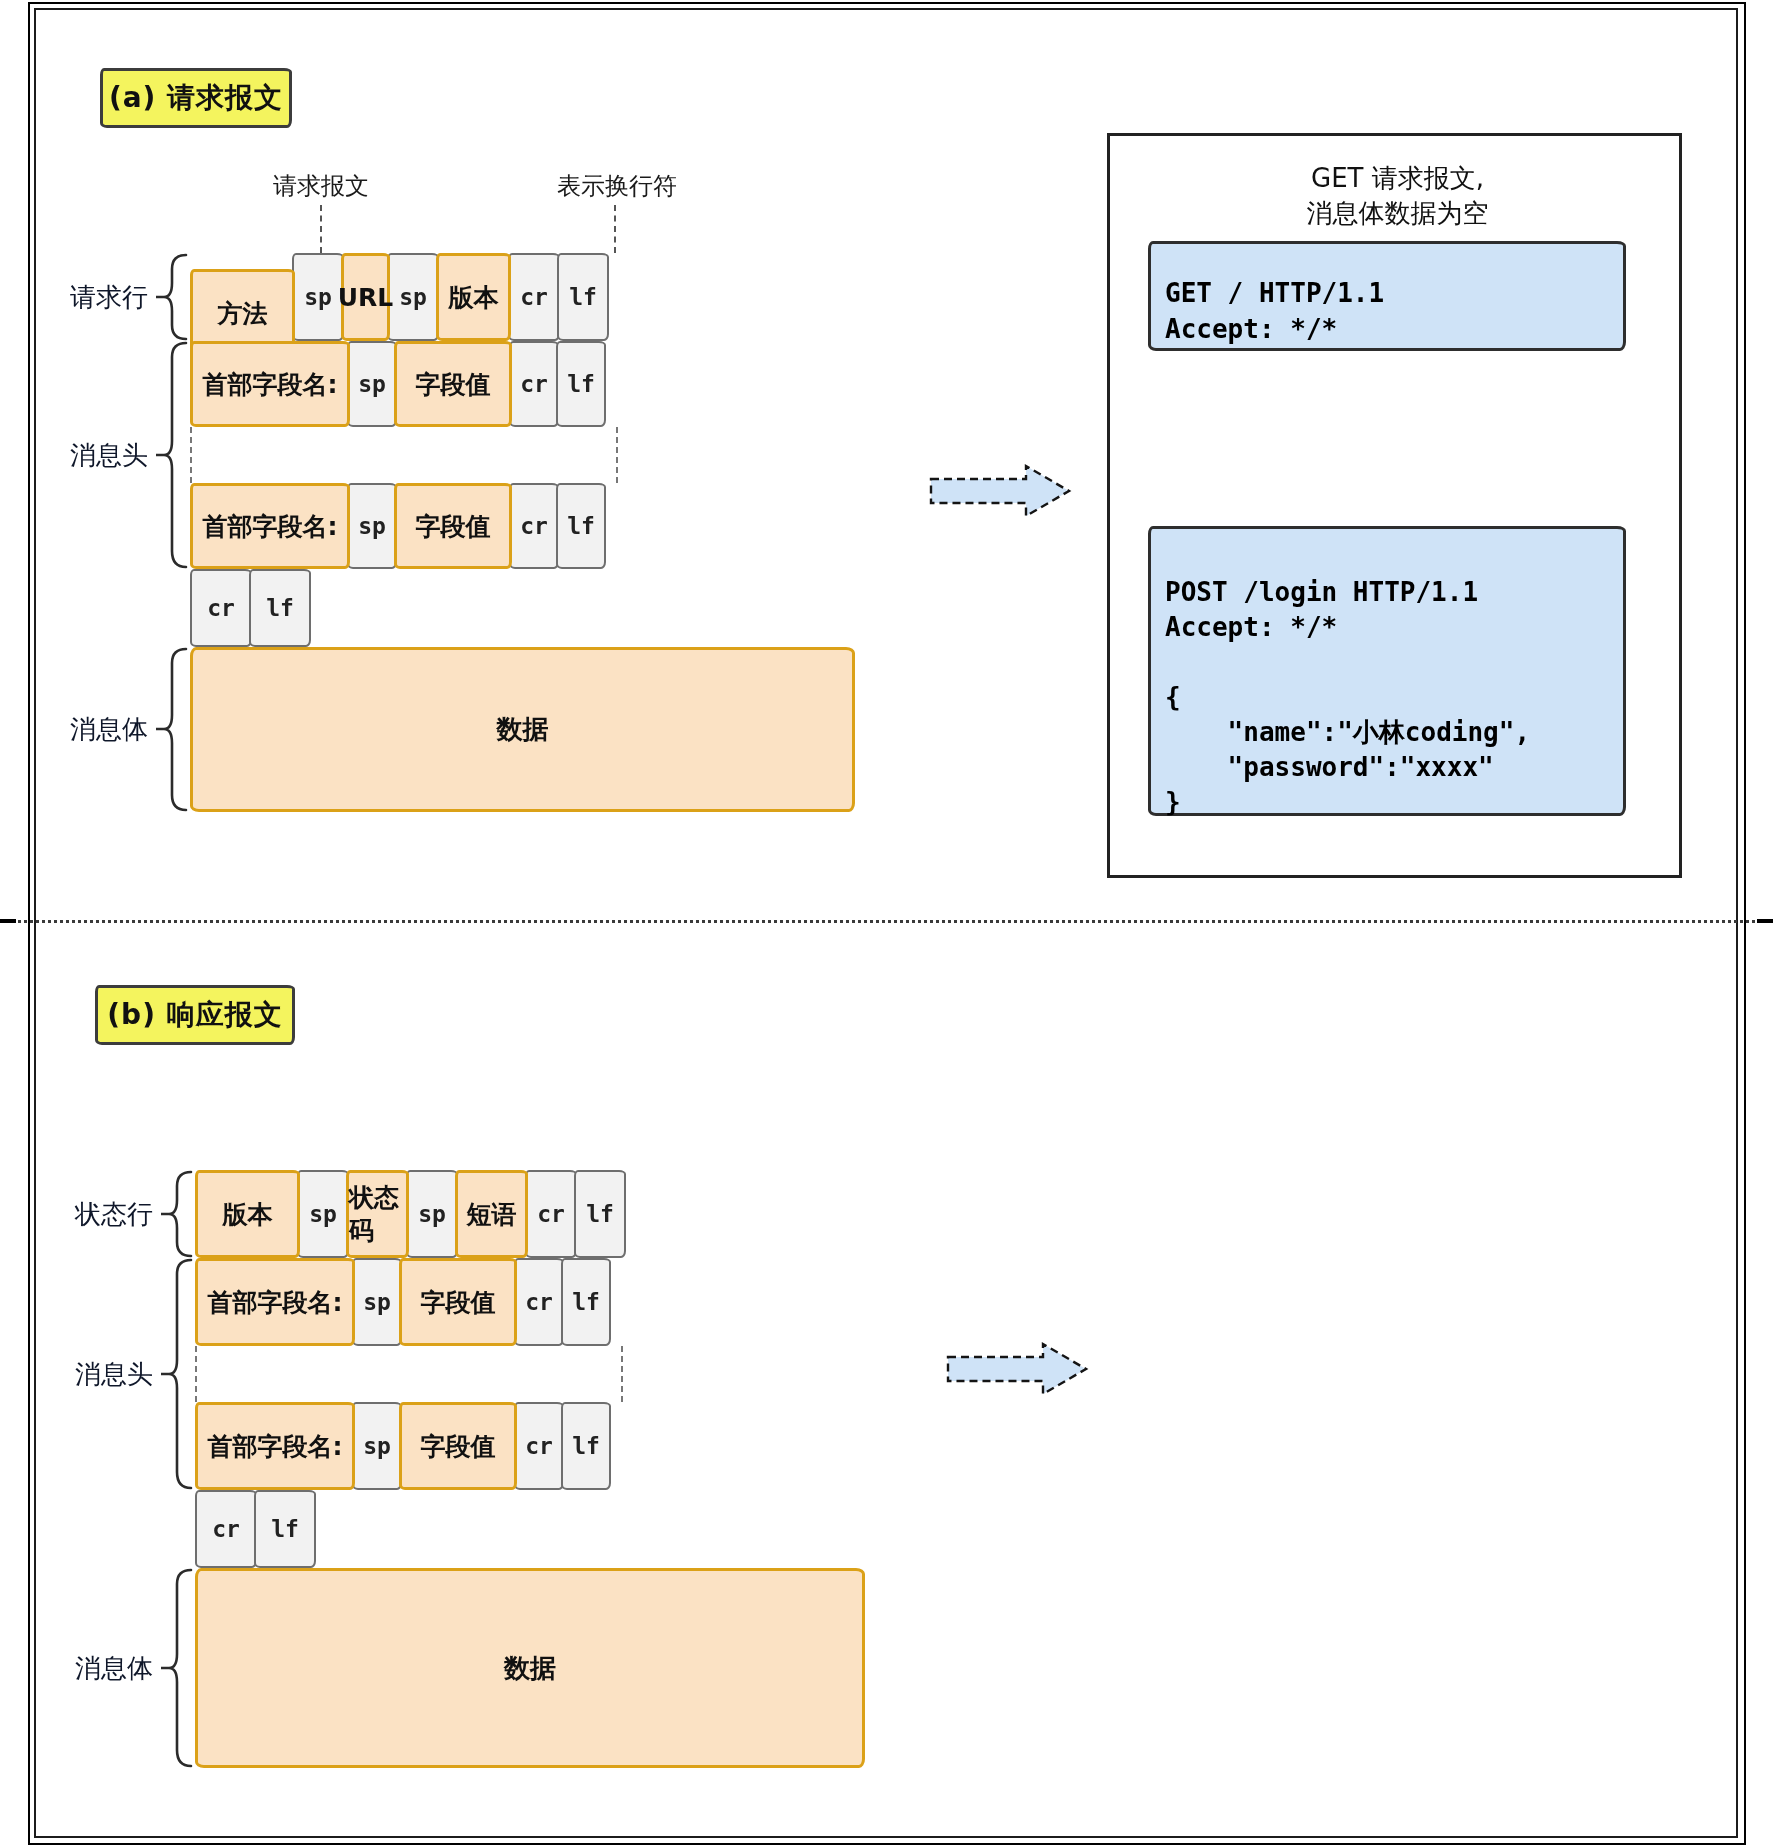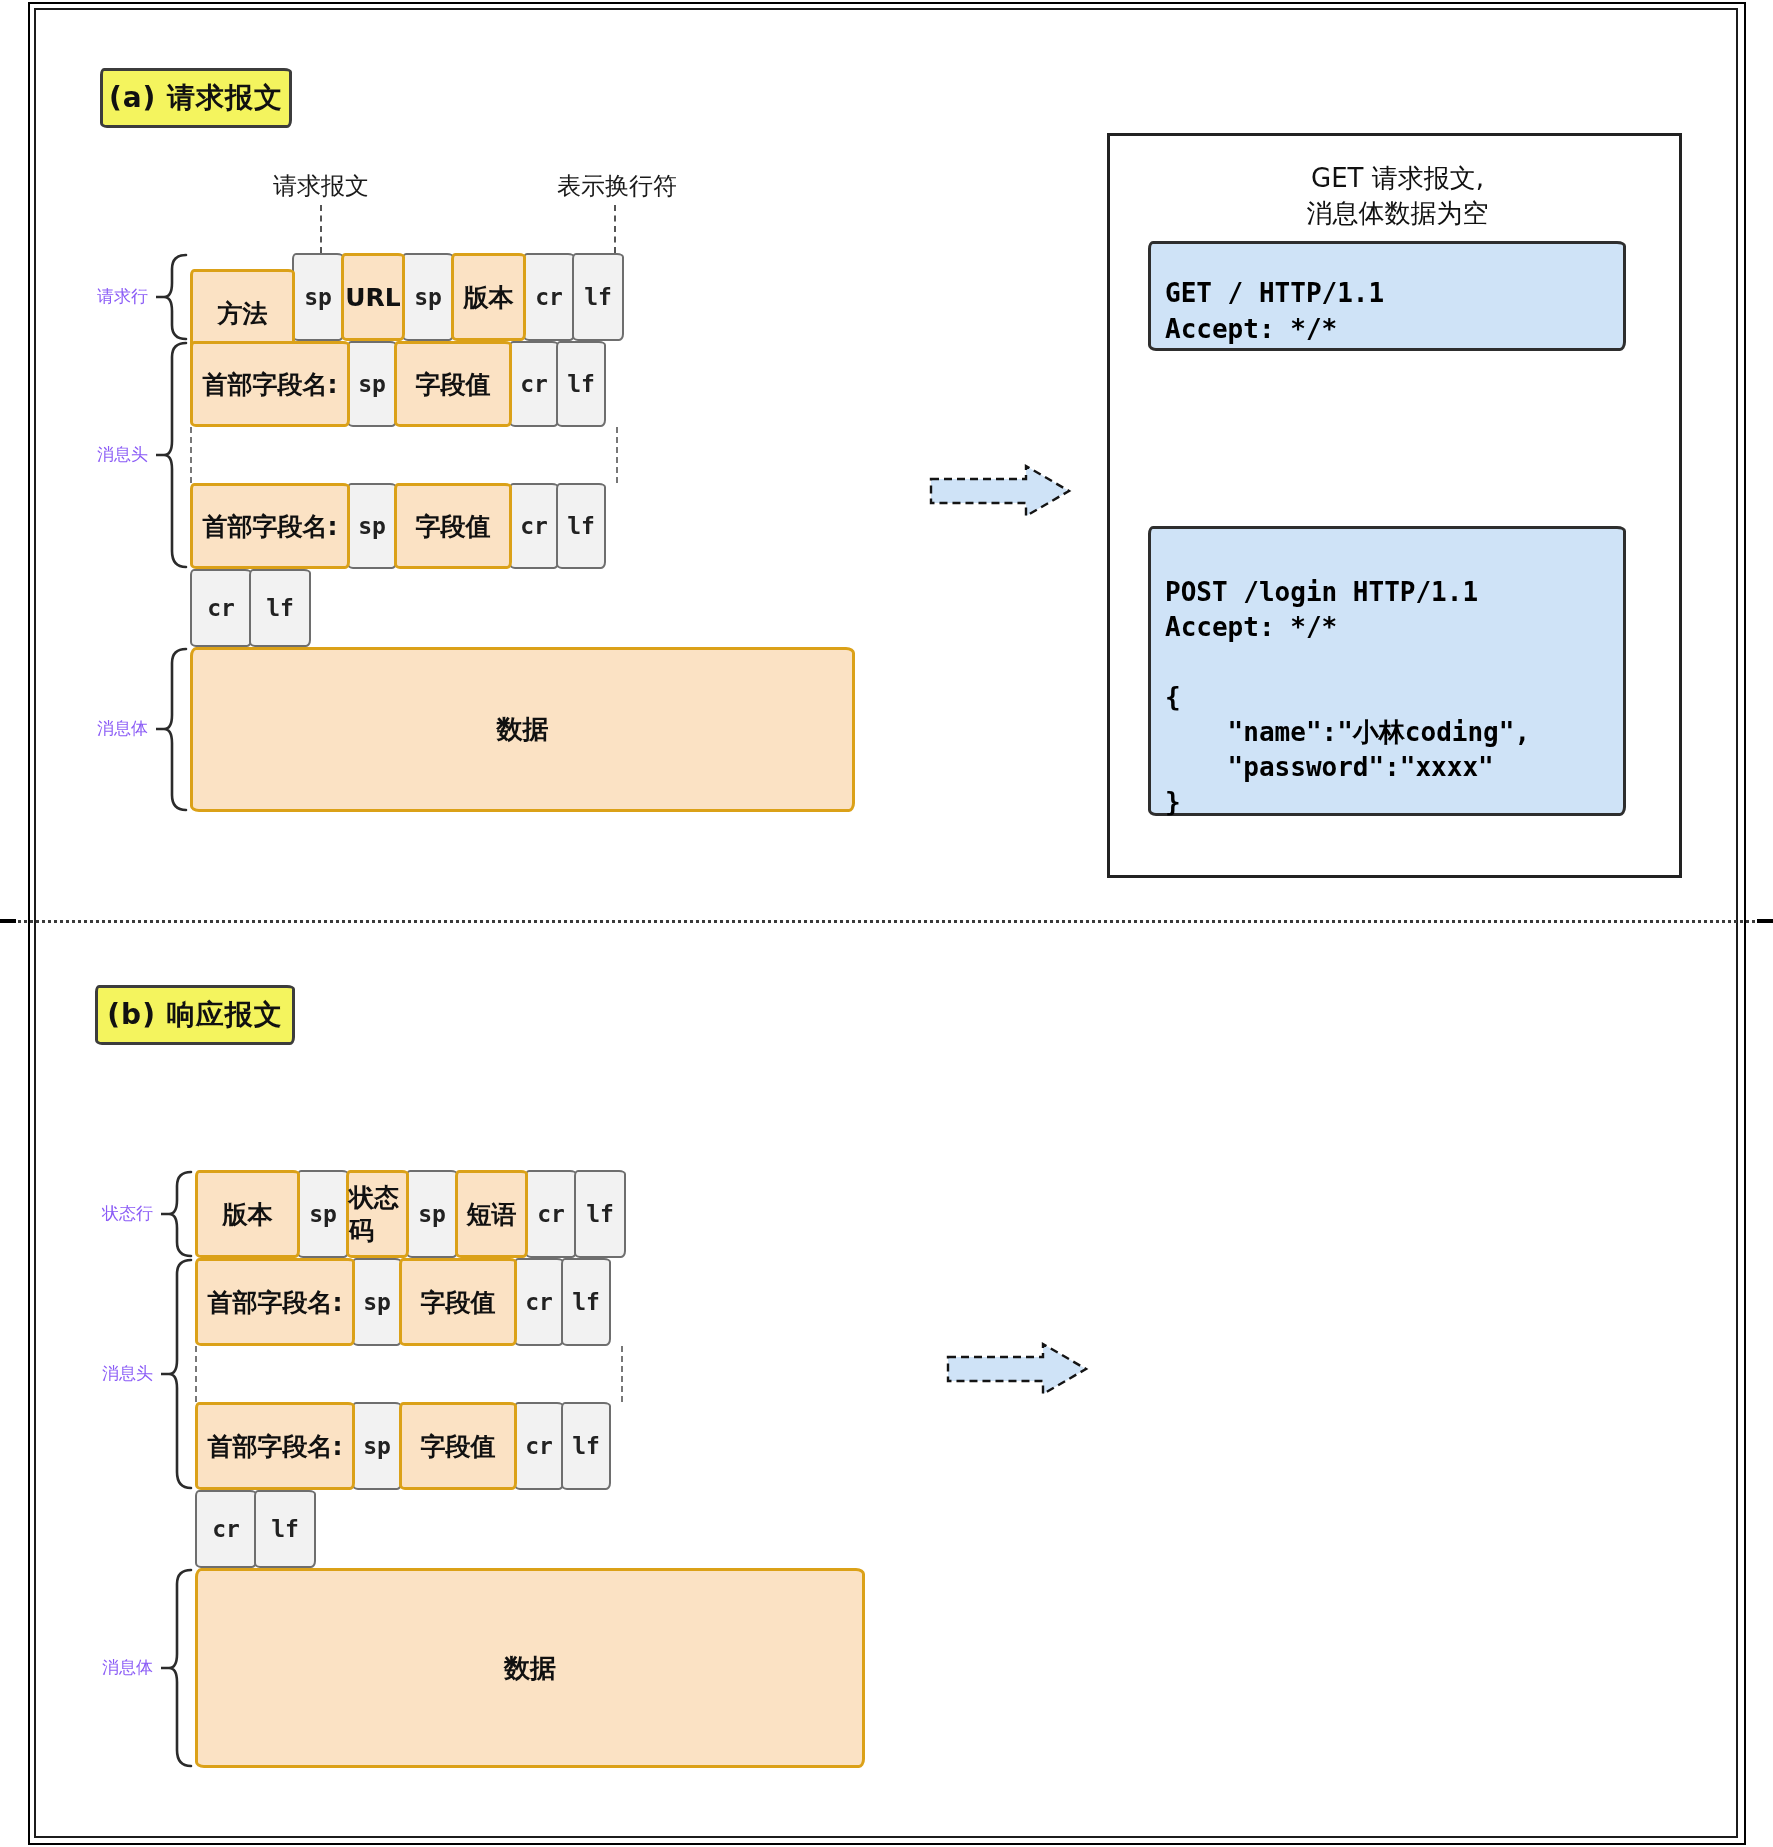--- a/index.html
+++ b/index.html
@@ -30,21 +30,21 @@
   .cell.o{background:var(--field-fill,#fbe2c4);border:3px solid var(--field-stroke,#dba118);
           font-size:25px;font-weight:bold;z-index:2;}
   .cell.g{background:var(--ctrl-fill,#f2f2f2);border:2px solid var(--ctrl-stroke,#6e6e6e);
           font-size:23px;font-weight:bold;font-family:"DejaVu Sans Mono",monospace;color:#222;z-index:1;}
   .data-box{background:var(--field-fill,#fbe2c4);border:3px solid var(--field-stroke,#dba118);
             display:flex;align-items:center;justify-content:center;
             font-size:26px;font-weight:bold;box-sizing:border-box;
             border-radius:6px 9px 6px 9px/9px 6px 9px 6px;}
 
   
-  .side-label{width:112px;text-align:right;font-size:17px;font-weight:500;color:#8b5cf6;line-height:30px;font-family:Liberation Serif, serif;}
+  .side-label{width:112px;text-align:right;font-size:26px;font-weight:500;color:#0f172a;line-height:30px;}
 
   
   .vdash{border-left:2px dashed #555;width:0;}
   .gapdash{border-left:2px dashed #777;width:0;}
   .ann{font-size:24px;color:#1a1a1a;text-align:center;}
 
   
   .ex-container{border:3px solid #222;background:#fff;box-sizing:border-box;}
   .ex-title{text-align:center;font-size:26px;font-weight:500;color:#111;line-height:35px;}
   .code-box{background:var(--code-fill,#cfe3f7);border:3px solid #2e2e2e;box-sizing:border-box;
@@ -67,21 +67,21 @@
   <div class="abs tag" style="left:100px;top:68px;width:192px;height:60px;">(a) 请求报文</div>
 
   <div class="abs ann" style="left:241px;top:170px;width:160px;">请求报文</div>
   <div class="abs vdash" style="left:320px;top:205px;height:48px;"></div>
   <div class="abs ann" style="left:512px;top:170px;width:210px;">表示换行符</div>
   <div class="abs vdash" style="left:614px;top:205px;height:48px;"></div>
 
   <div class="abs row" style="left:190px;top:253px;height:88px;">
     <div class="cell o" style="width:105px;margin-top:16px;">方法</div>
     <div class="cell g" style="width:52px;">sp</div>
-    <div class="cell o" style="width:64px;text-align:center;">URL</div>
+    <div class="cell o" style="width:49px;text-align:center;">URL</div>
     <div class="cell g" style="width:52px;">sp</div>
     <div class="cell o" style="width:75px;">版本</div>
     <div class="cell g" style="width:52px;">cr</div>
     <div class="cell g" style="width:52px;">lf</div>
   </div>
 
   <div class="abs row" style="left:190px;top:341px;height:86px;">
     <div class="cell o" style="width:160px;">首部字段名:</div>
     <div class="cell g" style="width:50px;">sp</div>
     <div class="cell o" style="width:118px;">字段值</div>

